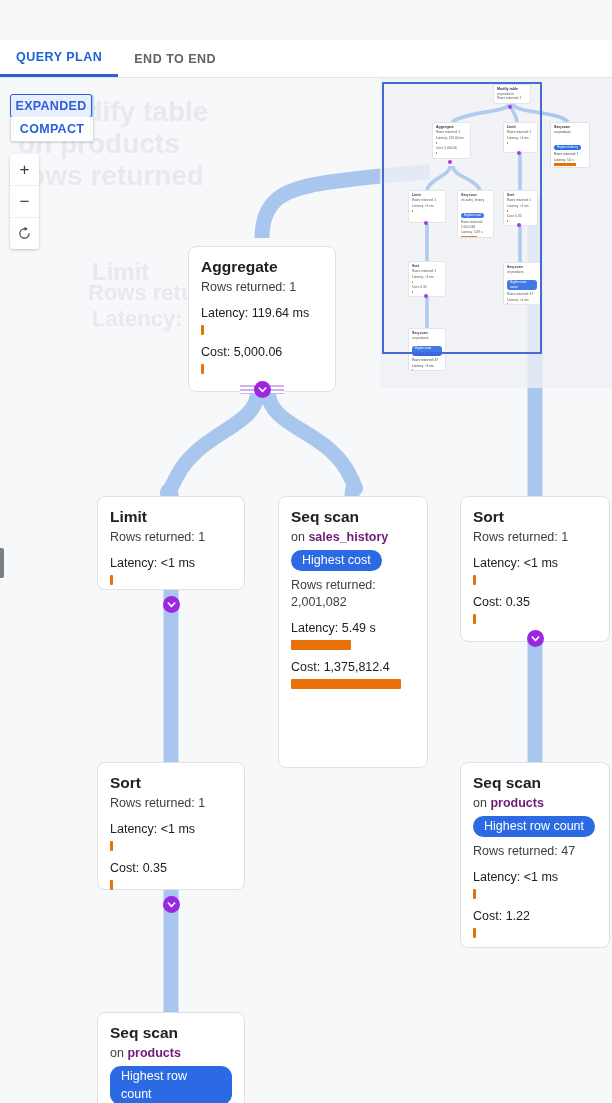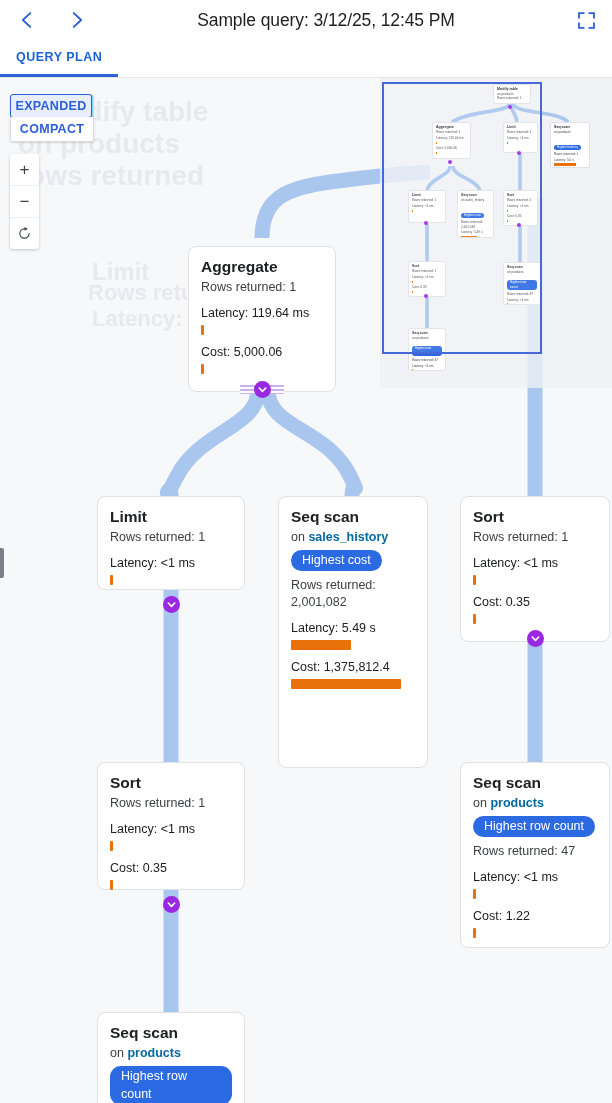--- a/index.html
+++ b/index.html
@@ -167,21 +167,21 @@
     color: #202124;
     line-height: 20px;
     margin-bottom: 2px;
   }
   .node-sub {
     font-size: 12.5px;
     color: #3c4043;
     line-height: 17px;
     margin-bottom: 2px;
   }
-  .node-sub b { font-weight: bold; color: #0369a1; }
+  .node-sub b { font-weight: bold; color: #701a75; }
   .badge {
     display: inline-block;
     background: #2b6ae3;
     color: #ffffff;
     font-size: 12.5px;
     line-height: 18px;
     padding: 1px 11px 2px 11px;
     border-radius: 11px;
     margin: 2px 0 4px 0;
   }
@@ -263,41 +263,24 @@
   .mini-dot {
     position: absolute; width: 4px; height: 4px; border-radius: 50%;
     background: #9c27e0; z-index: 3;
   }
 </style>
 </head>
 <body>
 
 <div id="app">
 
-  <div class="header">
-    <div class="nav-arrow prev">
-      <svg width="22" height="22" viewBox="0 0 24 24">
-          <path d="M15.5 4.5 L7.5 12 L15.5 19.5" fill="none" stroke="currentColor" stroke-width="2.1" stroke-linecap="round" stroke-linejoin="round"></path>
-        </svg>
-    </div>
-    <div class="nav-arrow next">
-      <svg width="22" height="22" viewBox="0 0 24 24">
-          <path d="M8.5 4.5 L16.5 12 L8.5 19.5" fill="none" stroke="currentColor" stroke-width="2.1" stroke-linecap="round" stroke-linejoin="round"></path>
-        </svg>
-    </div>
-    <div class="header-title">Sample query: 3/12/25, 12:45 PM</div>
-    <div class="fullscreen-btn">
-      <svg width="17" height="17" viewBox="0 0 20 20">
-        <path d="M1.2 6.6 V1.2 H6.6 M13.4 1.2 H18.8 V6.6 M18.8 13.4 V18.8 H13.4 M6.6 18.8 H1.2 V13.4" fill="none" stroke="#2b5fd9" stroke-width="2.1" stroke-linecap="square"></path>
-      </svg>
-    </div>
-  </div>
 
   <div class="tabbar">
     <div class="tab active">QUERY PLAN</div>
+    <div class="tab">END TO END</div>
   </div>
 
   <div class="canvas">
 
     <div class="ghost" style="left:45px;  top:18px;  font-size:28px;">Modify table</div>
     <div class="ghost" style="left:18px;  top:50px;  font-size:28px;">on products</div>
     <div class="ghost" style="left:8px;   top:82px;  font-size:28px;">Rows returned</div>
     <div class="ghost" style="left:92px;  top:180px; font-size:24px;">Limit</div>
     <div class="ghost" style="left:88px;  top:202px; font-size:22px;">Rows returned: 1</div>
     <div class="ghost" style="left:92px;  top:228px; font-size:22px;">Latency: &lt;1 ms</div>

